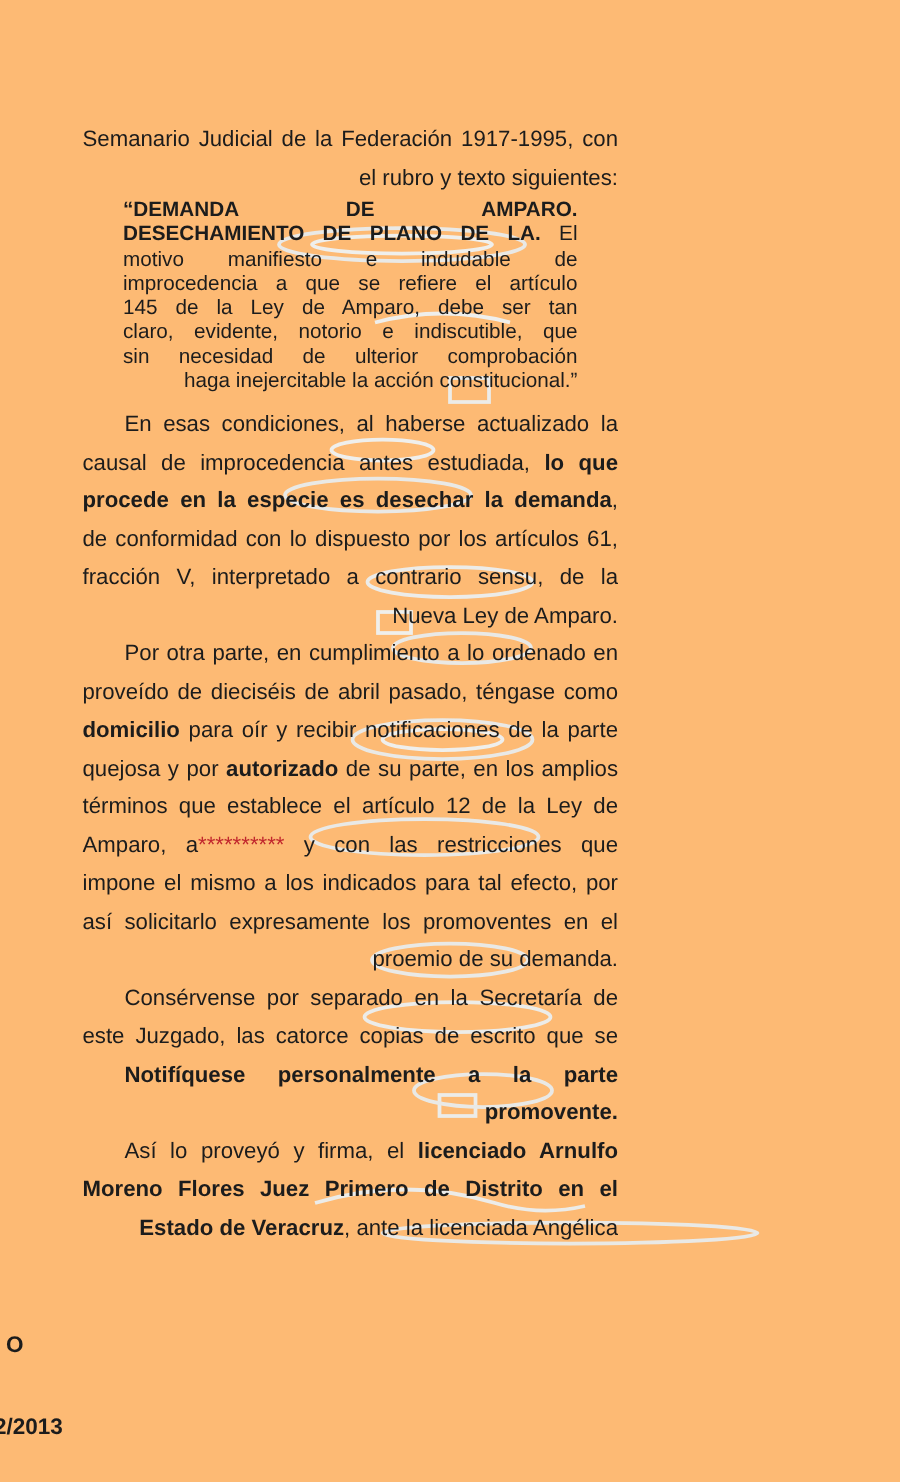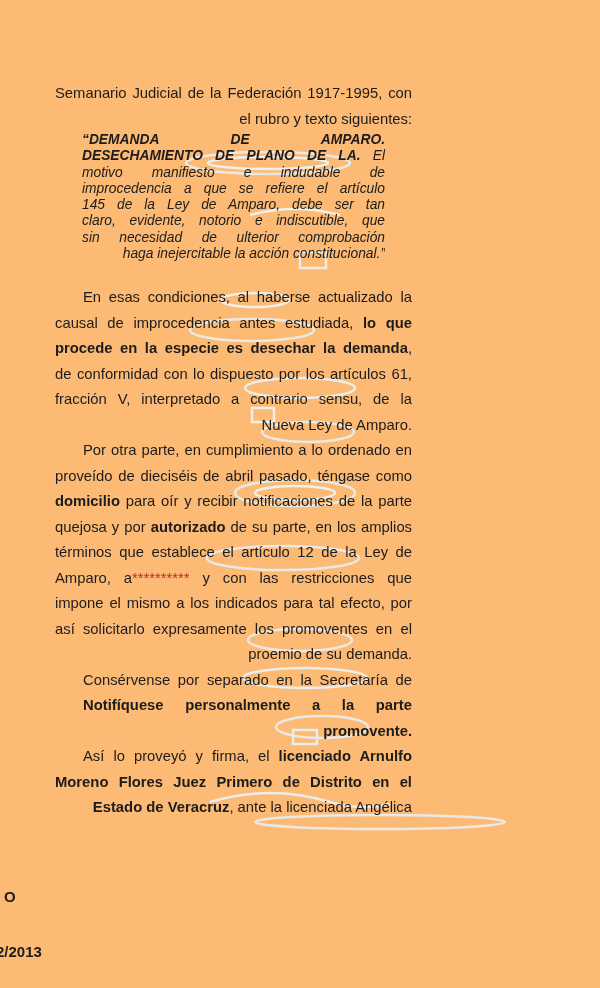--- a/index.html
+++ b/index.html
@@ -37,21 +37,20 @@
     text-align-last: justify;
   }
   .line.last {
     text-align: right;
     text-align-last: auto;
   }
   .line.indent { text-indent: 28px; }
   .block.quote-block {
     margin-left: 27px;
     margin-right: 27px;
-    font-style: italic;
   }
   .block.quote-block .line {
     height: 16.3px;
     line-height: 16.3px;
     font-size: 13.8px;
     overflow: hidden;
   }
   .b { font-weight: bold; }
   .red { color: #c1272d; }
   .margin-stamp {
@@ -109,41 +108,42 @@
       <div class="block quote-block">
         <div class="line"><span class="b">“DEMANDA DE AMPARO.</span></div>
         <div class="line"><span class="b">DESECHAMIENTO DE PLANO DE LA.</span><span> El</span></div>
         <div class="line"><span>motivo manifiesto e indudable de</span></div>
         <div class="line"><span>improcedencia a que se refiere el artículo</span></div>
         <div class="line"><span>145 de la Ley de Amparo, debe ser tan</span></div>
         <div class="line"><span>claro, evidente, notorio e indiscutible, que</span></div>
         <div class="line"><span>sin necesidad de ulterior comprobación</span></div>
         <div class="line last"><span>haga inejercitable la acción constitucional.”</span></div>
       </div>
-      <div class="block body-block" style="margin-top: 23px;">
+      <div class="block body-block" style="margin-top: 9px;">
         <div class="line indent"><span>En esas condiciones, al haberse actualizado la</span></div>
         <div class="line"><span>causal de improcedencia antes estudiada, </span><span class="b">lo que</span></div>
         <div class="line"><span class="b">procede en la especie es desechar la demanda</span><span>,</span></div>
         <div class="line"><span>de conformidad con lo dispuesto por los artículos 61,</span></div>
         <div class="line"><span>fracción V, interpretado a contrario sensu, de la</span></div>
         <div class="line last"><span>Nueva Ley de Amparo.</span></div>
       </div>
       <div class="block body-block">
         <div class="line indent"><span>Por otra parte, en cumplimiento a lo ordenado en</span></div>
         <div class="line"><span>proveído de dieciséis de abril pasado, téngase como</span></div>
         <div class="line"><span class="b">domicilio</span><span> para oír y recibir notificaciones de la parte</span></div>
         <div class="line"><span>quejosa y por </span><span class="b">autorizado</span><span> de su parte, en los amplios</span></div>
         <div class="line"><span>términos que establece el artículo 12 de la Ley de</span></div>
         <div class="line"><span>Amparo, a</span><span class="red">**********</span><span> y con las restricciones que</span></div>
         <div class="line"><span>impone el mismo a los indicados para tal efecto, por</span></div>
         <div class="line"><span>así solicitarlo expresamente los promoventes en el</span></div>
         <div class="line last"><span>proemio de su demanda.</span></div>
       </div>
       <div class="block body-block">
         <div class="line indent"><span>Consérvense por separado en la Secretaría de</span></div>
+        <div class="line"><span>este Juzgado, las catorce copias de escrito que se</span></div>
       </div>
       <div class="block body-block">
         <div class="line indent"><span class="b">Notifíquese personalmente a la parte</span></div>
         <div class="line last"><span class="b">promovente.</span></div>
       </div>
       <div class="block body-block">
         <div class="line indent"><span>Así lo proveyó y firma, el </span><span class="b">licenciado Arnulfo</span></div>
         <div class="line"><span class="b">Moreno Flores Juez Primero de Distrito en el</span></div>
         <div class="line last"><span class="b">Estado de Veracruz</span><span>, ante la licenciada Angélica</span></div>
       </div>

